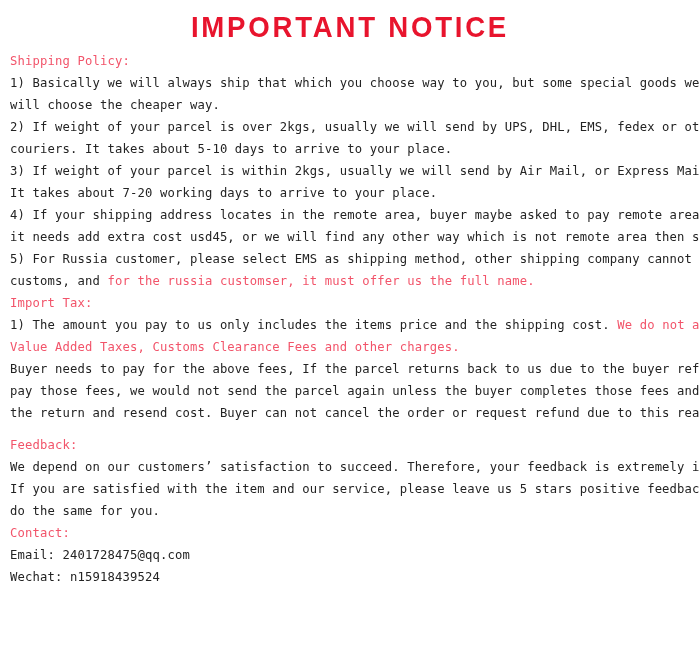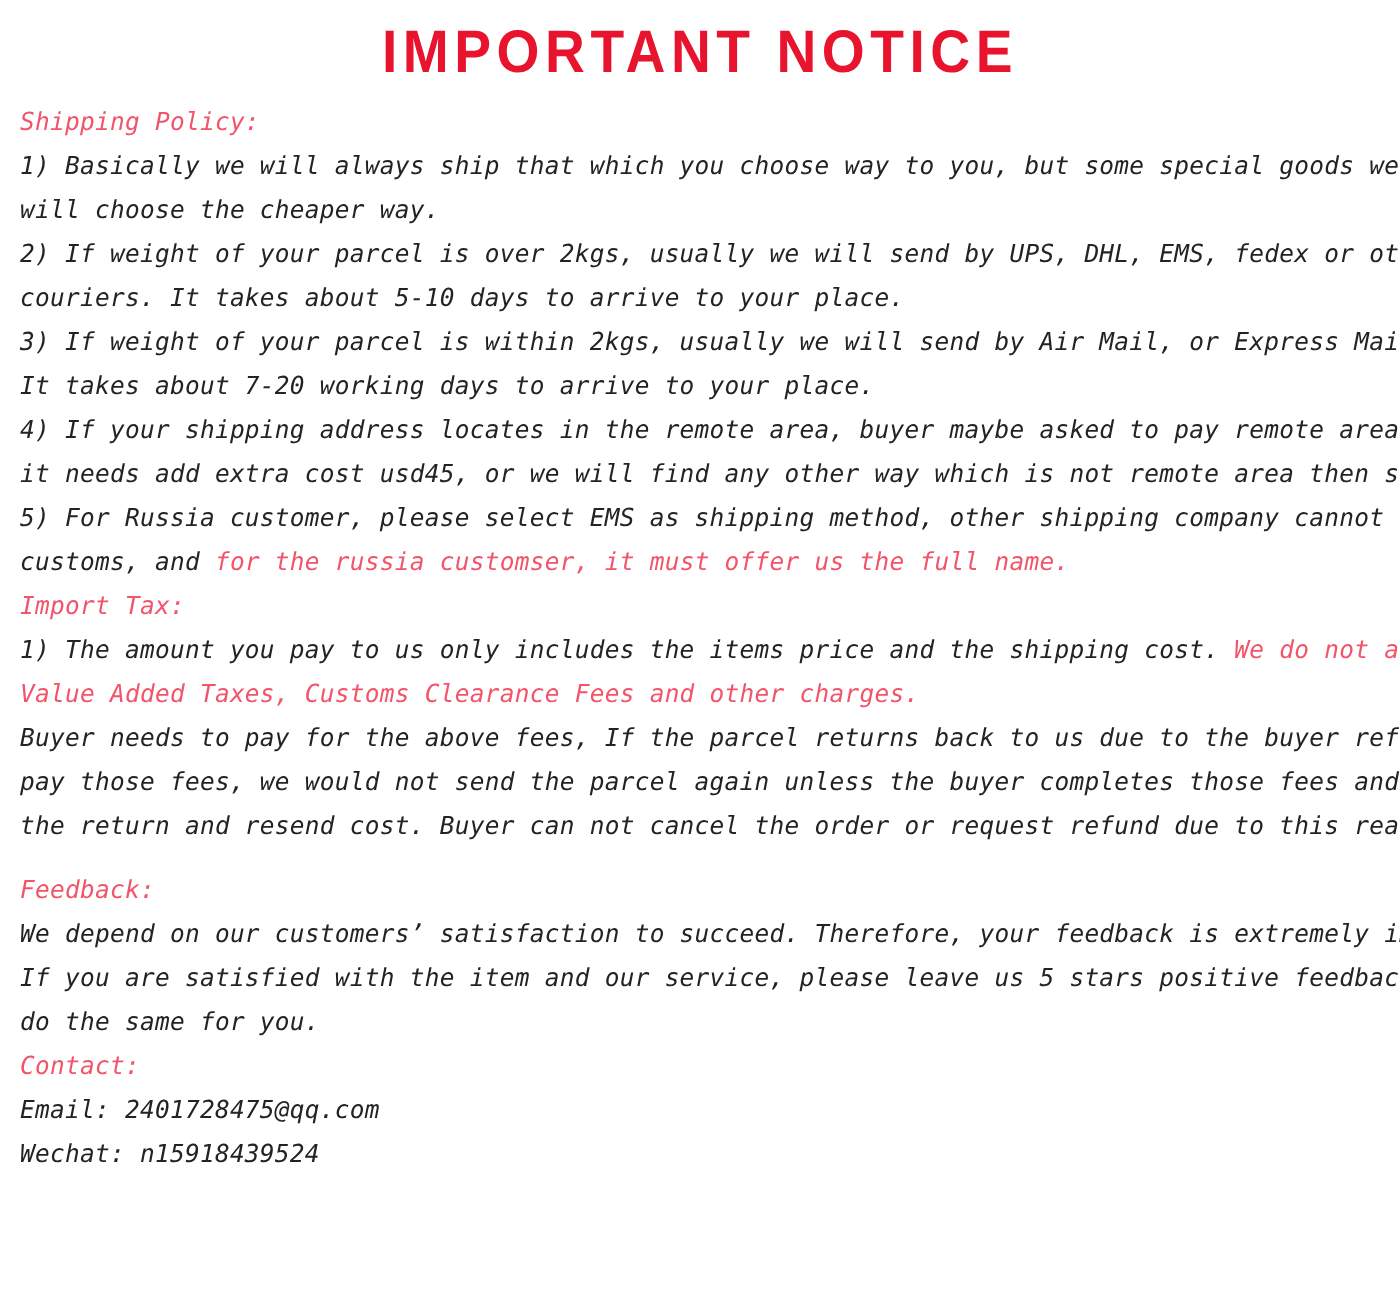--- a/index.html
+++ b/index.html
@@ -35,21 +35,20 @@
     padding-top: 10px;
     margin: 0 0 6px 0;
     transform: scaleX(0.92);
     transform-origin: center center;
     white-space: pre;
   }
 
   
   #notice-body {
     padding: 0 8px 0 10px;
-    font-style: italic;
   }
 
   .line {
     font-family: "DejaVu Sans Mono", "Liberation Mono", monospace;
     font-size: 12.4px;
     line-height: 22px;
     height: 22px;
     white-space: pre;
     color: #232323;
     letter-spacing: 0.15px;

